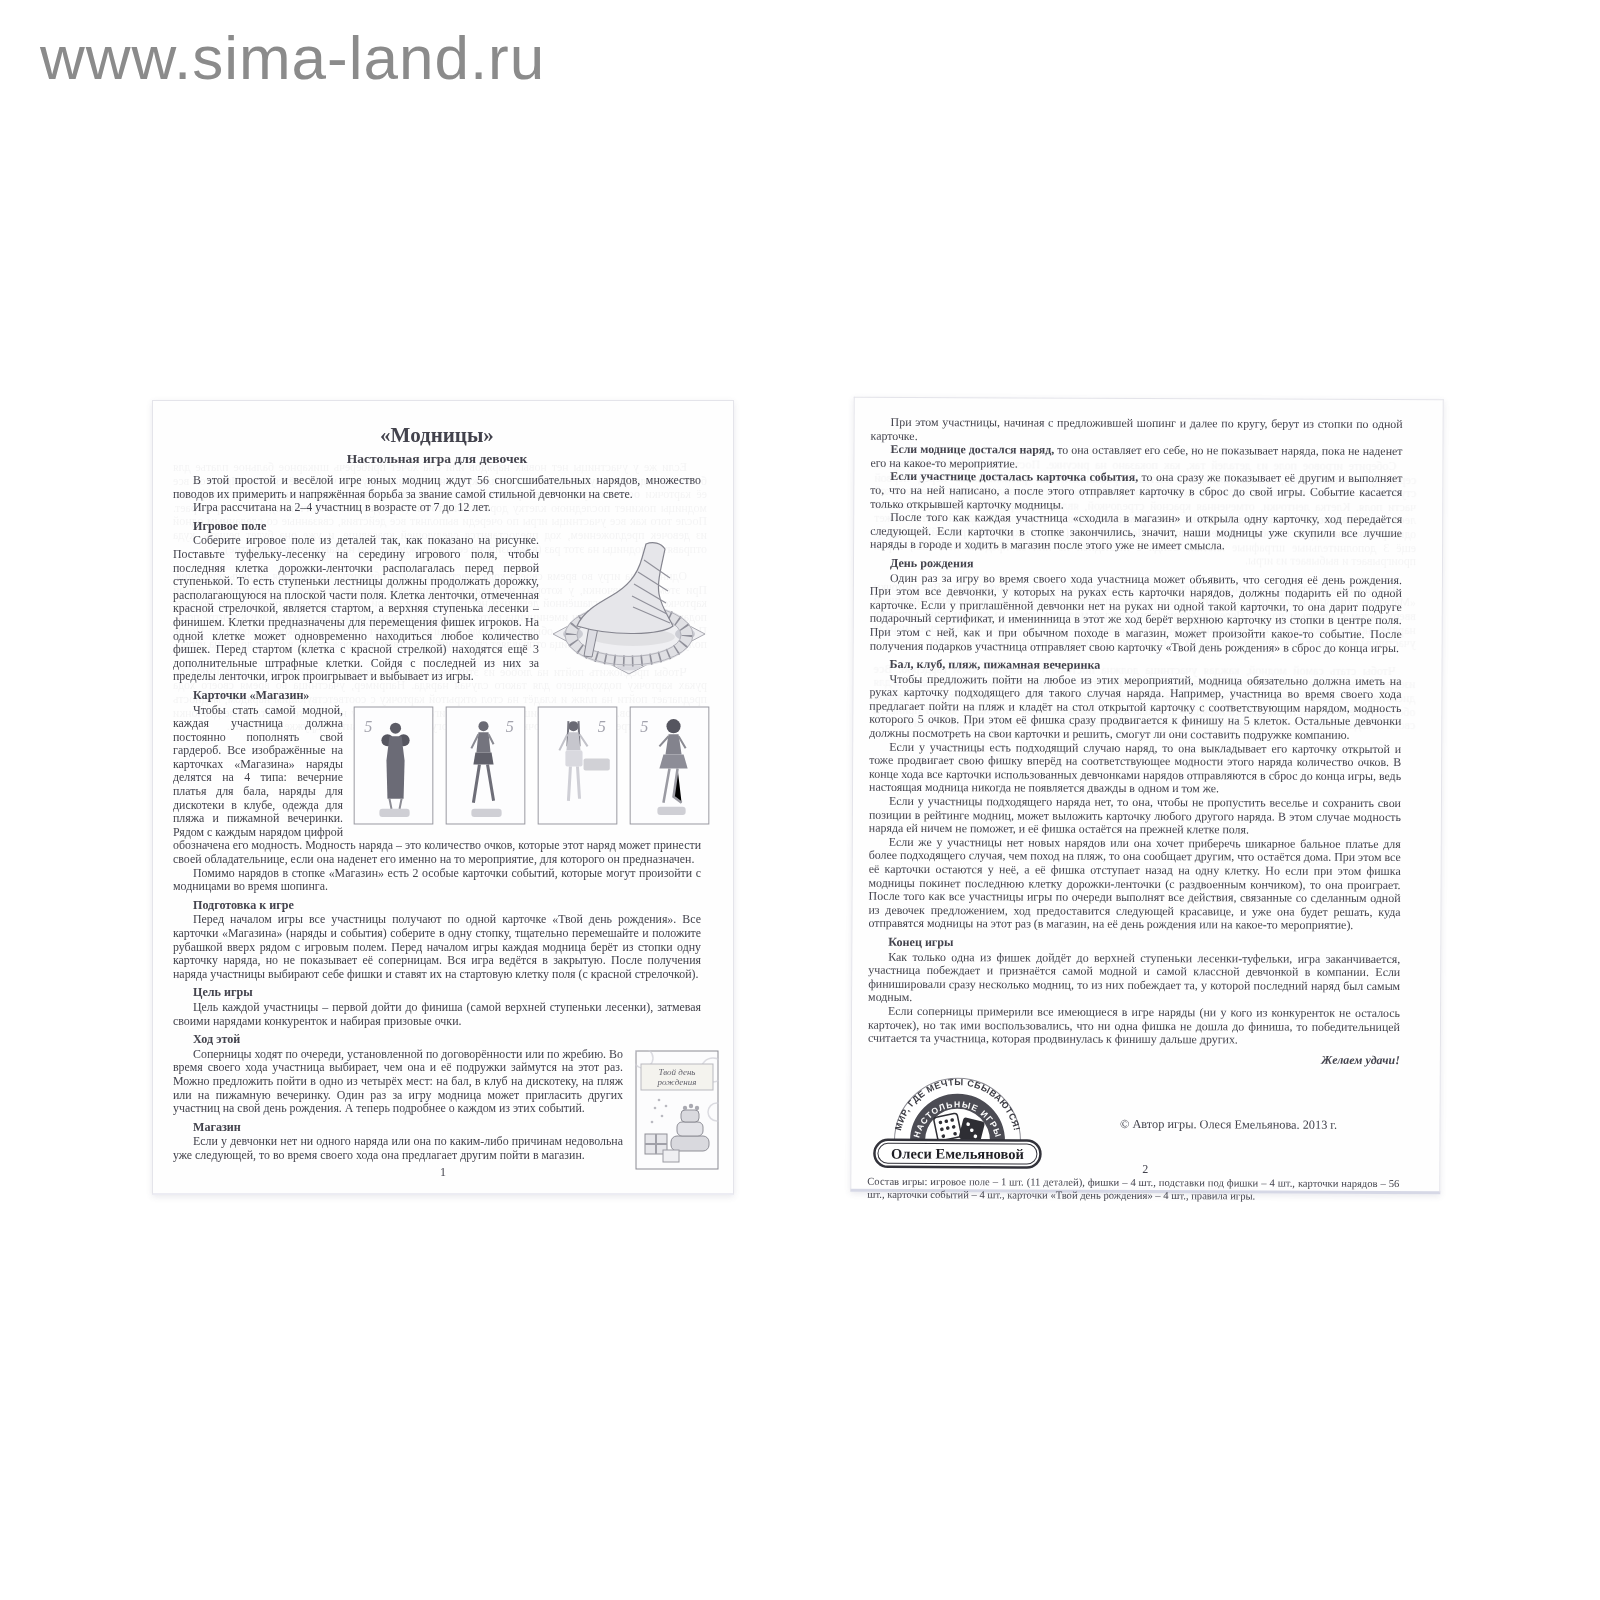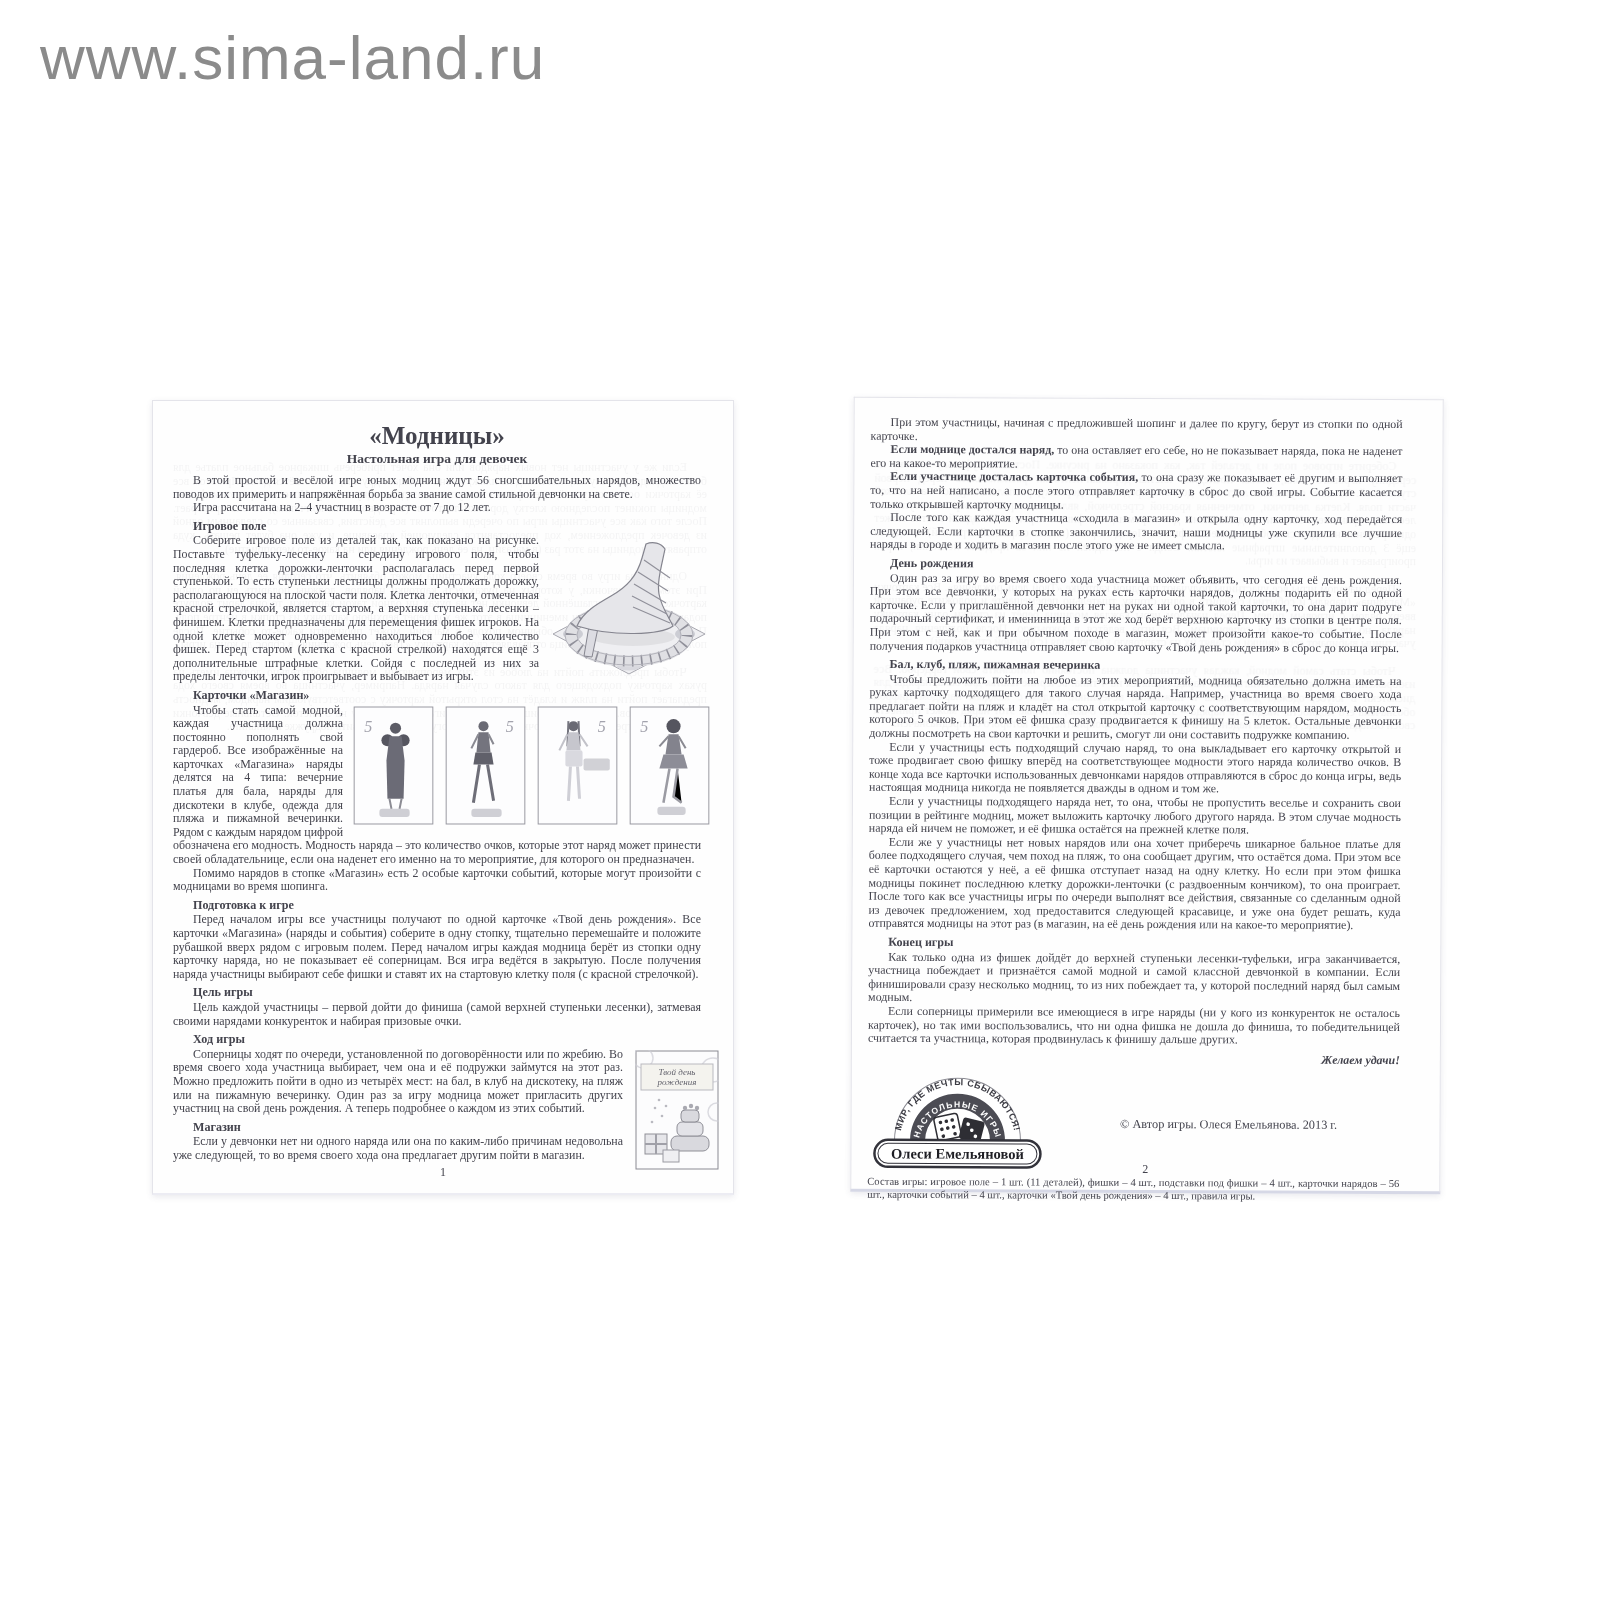--- a/index.html
+++ b/index.html
@@ -7,21 +7,21 @@
   .watermark{position:absolute;left:40px;top:22px;font-family:"Liberation Sans",sans-serif;
     font-size:62px;color:#8b8b8b;letter-spacing:1px;}
   .page{position:absolute;background:#fefefe;box-sizing:border-box;color:#43434d;
     font-size:11.9px;line-height:13.6px;text-align:justify;
     border:1px solid #e4e4ea;box-shadow:0 2px 6px rgba(70,70,110,0.12);}
   .page1{left:152px;top:400px;width:582px;height:795px;padding:20px 32px 0 20px;border-bottom:2px solid #ececf3;}
   .page2{left:852px;top:398px;width:590px;height:795px;padding:18px 40px 0 16px;
     transform:rotate(0.25deg);border-bottom:3px solid #d6d8e6;}
   .page p{margin:0;text-indent:20px;position:relative;z-index:2;}
   .page h3{font-size:12.1px;margin:5px 0 1px 20px;font-weight:bold;text-align:left;position:relative;z-index:2;}
-  .page h1{font-size:25px;line-height:29px;margin:0;text-align:center;font-weight:bold;position:relative;z-index:2;}
+  .page h1{font-size:21px;line-height:29px;margin:0;text-align:center;font-weight:bold;position:relative;z-index:2;}
   .page h2{font-size:13.5px;line-height:17px;margin:0 0 7px 0;text-align:center;font-weight:bold;position:relative;z-index:2;}
   .pagenum{position:absolute;bottom:13px;left:0;right:0;text-align:center;font-size:12px;z-index:2;}
   .board-float{float:right;width:160px;height:152px;margin:2px -8px 2px 10px;position:relative;z-index:2;}
   .cards-float{float:right;width:358px;margin:2px -10px 5px 10px;display:flex;gap:11px;position:relative;z-index:2;}
   .cards-float svg{flex:none;}
   .bday-float{float:right;width:84px;height:120px;margin:2px -18px 2px 12px;position:relative;z-index:2;}
   .wish{text-align:right;font-weight:bold;font-style:italic;margin-top:6px !important;text-indent:0 !important;}
   .footer-row{display:flex;align-items:center;gap:14px;margin-top:12px;position:relative;z-index:2;}
   .logo-svg{width:172px;height:92px;flex:none;margin-left:4px;}
   .copyright{flex:1;text-align:center;font-size:12.3px;}
@@ -128,21 +128,21 @@
     </div>
     <p>Чтобы стать самой модной, каждая участница должна постоянно пополнять свой гардероб. Все изображённые на карточках «Магазина» наряды делятся на 4 типа: вечерние платья для бала, наряды для дискотеки в клубе, одежда для пляжа и пижамной вечеринки. Рядом с каждым нарядом цифрой обозначена его модность. Модность наряда – это количество очков, которые этот наряд может принести своей обладательнице, если она наденет его именно на то мероприятие, для которого он предназначен.</p>
     <p>Помимо нарядов в стопке «Магазин» есть 2 особые карточки событий, которые могут произойти с модницами во время шопинга.</p>
 
     <h3>Подготовка к игре</h3>
     <p>Перед началом игры все участницы получают по одной карточке «Твой день рождения». Все карточки «Магазина» (наряды и события) соберите в одну стопку, тщательно перемешайте и положите рубашкой вверх рядом с игровым полем. Перед началом игры каждая модница берёт из стопки одну карточку наряда, но не показывает её соперницам. Вся игра ведётся в закрытую. После получения наряда участницы выбирают себе фишки и ставят их на стартовую клетку поля (с красной стрелочкой).</p>
 
     <h3>Цель игры</h3>
     <p>Цель каждой участницы – первой дойти до финиша (самой верхней ступеньки лесенки), затмевая своими нарядами конкуренток и набирая призовые очки.</p>
 
-    <h3>Ход игры</h3>
+    <h3>Ход этой</h3>
     <div class="bday-float">
       <svg viewBox="0 0 84 120" width="84" height="120">
         <rect x="1" y="1" width="82" height="118" fill="#fcfcfd" stroke="#8a8a92"></rect>
         <circle cx="8" cy="8" r="10" fill="none" stroke="#cdcdd4" stroke-width="1.5" opacity="0.7"></circle>
         <circle cx="78" cy="20" r="12" fill="none" stroke="#cdcdd4" stroke-width="1.5" opacity="0.7"></circle>
         <circle cx="82" cy="62" r="9" fill="none" stroke="#cdcdd4" stroke-width="1.5" opacity="0.7"></circle>
         <rect x="6" y="14" width="72" height="26" fill="#f4f3ee" stroke="#b9b9c0"></rect>
         <text x="42" y="25" font-size="9" font-style="italic" fill="#63636d" text-anchor="middle">Твой день</text>
         <text x="42" y="35" font-size="9" font-style="italic" fill="#63636d" text-anchor="middle">рождения</text>
         <g>

